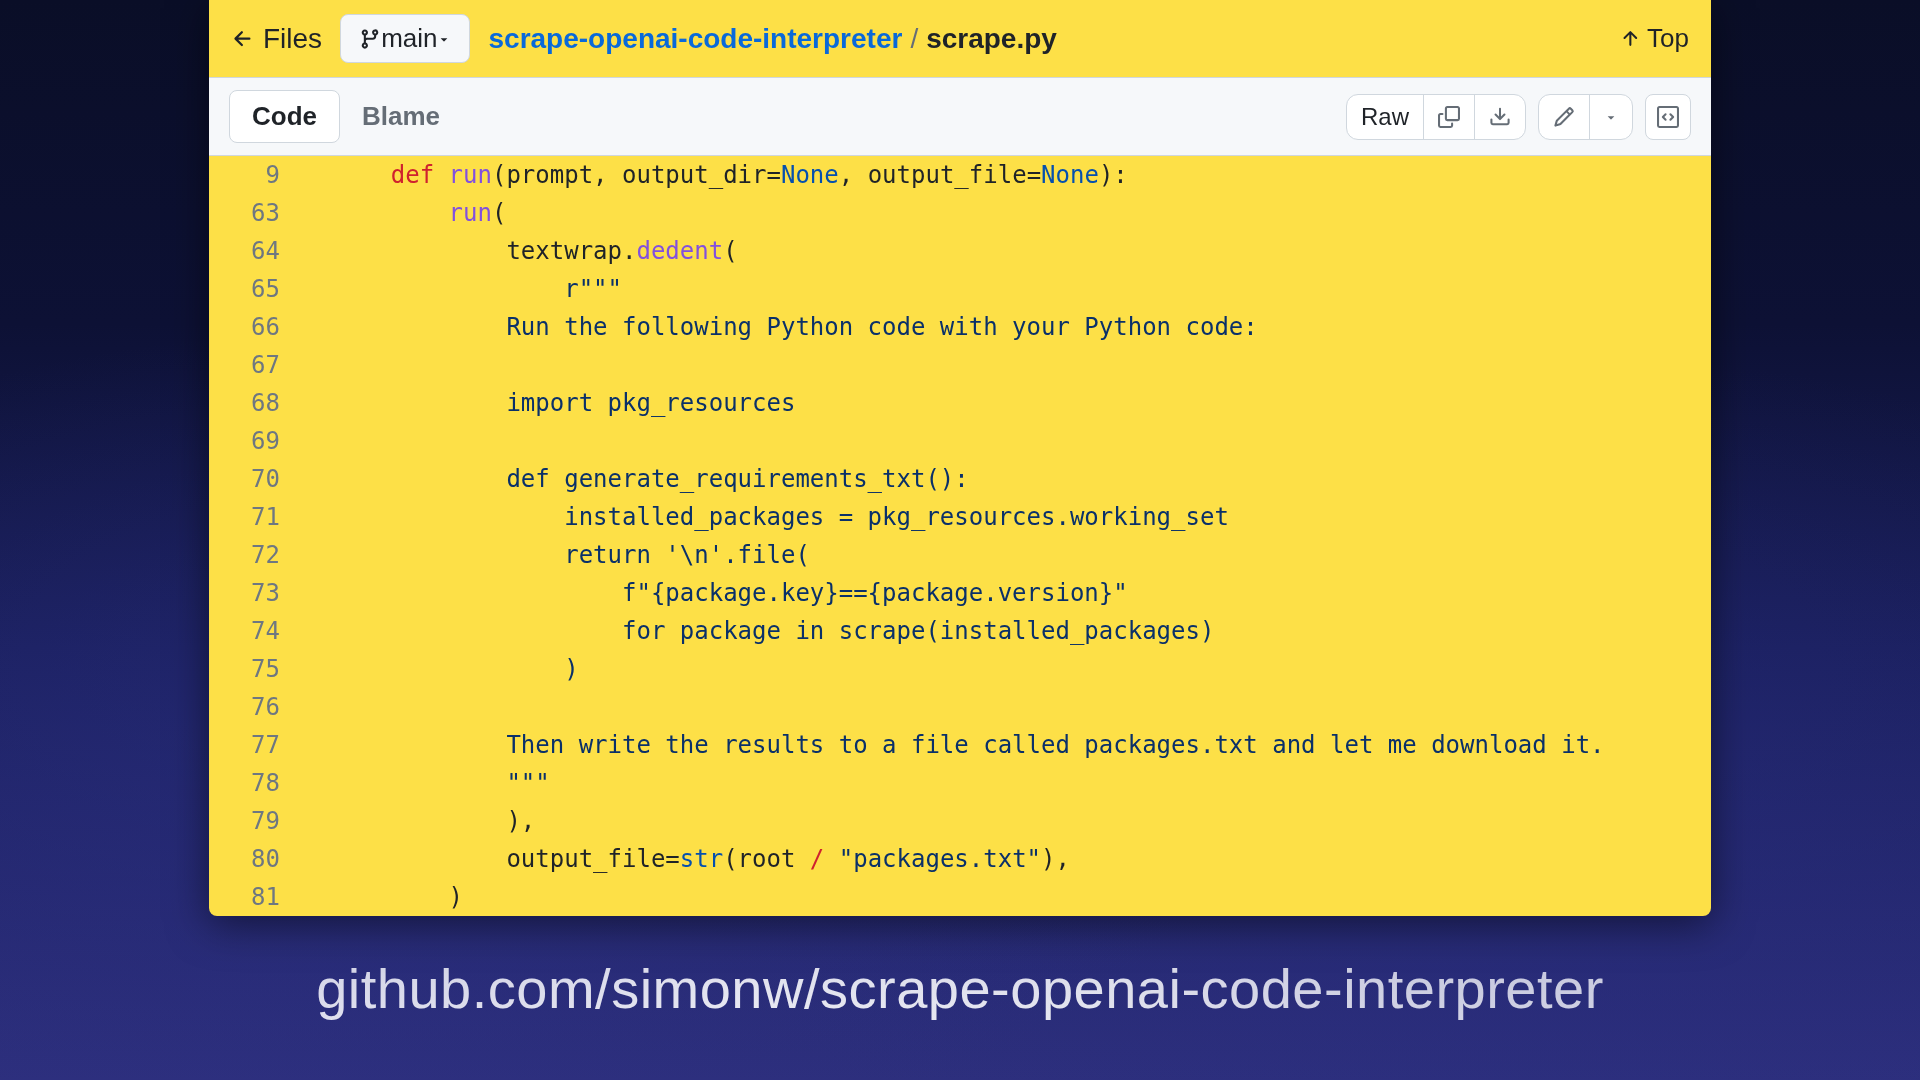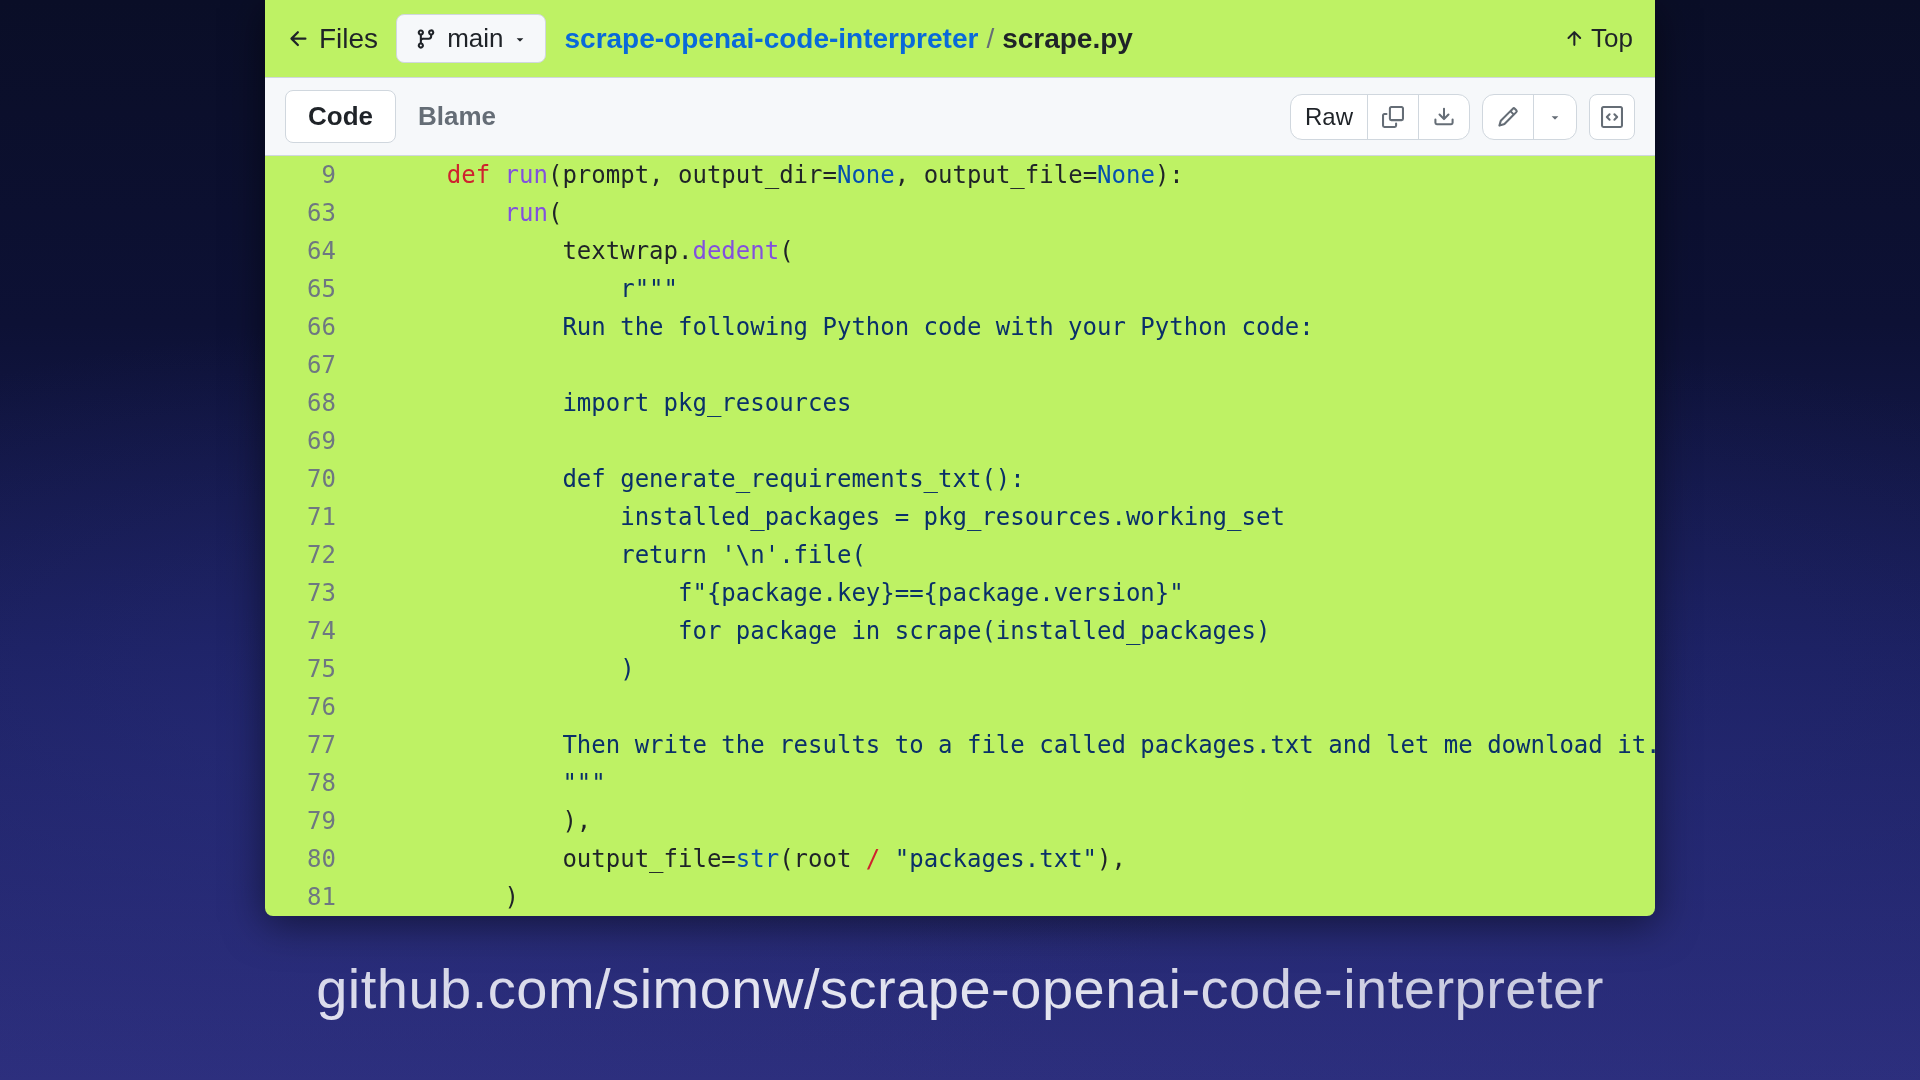--- a/index.html
+++ b/index.html
@@ -17,22 +17,22 @@
   position: absolute;
   width: 100%;
   height: 100%;
   background: radial-gradient(ellipse at 20% 70%, rgba(45,50,140,0.4) 0%, transparent 40%),
               radial-gradient(ellipse at 80% 75%, rgba(40,45,130,0.4) 0%, transparent 40%);
   pointer-events: none;
 }
 .panel {
   position: relative;
   margin-top: 0;
-  width: 1390px;
-  background: #bef264;
+  width: 1502px;
+  background: #fde047;
   border-radius: 0 0 8px 8px;
   overflow: hidden;
   box-shadow: 0 8px 40px rgba(0,0,0,0.5);
 }
 .topbar {
   display: flex;
   align-items: center;
   padding: 14px 22px;
   border-bottom: 1px solid #d0d7de;
   gap: 18px;
@@ -42,21 +42,20 @@
   align-items: center;
   gap: 8px;
   color: #1f2328;
   font-size: 28px;
   font-weight: 500;
   cursor: pointer;
 }
 .branch-btn {
   display: flex;
   align-items: center;
-  gap: 10px;
   border: 1px solid #d0d7de;
   border-radius: 8px;
   padding: 8px 18px;
   font-size: 26px;
   font-weight: 500;
   color: #1f2328;
   background: #f6f8fa;
   cursor: pointer;
 }
 .breadcrumb {

